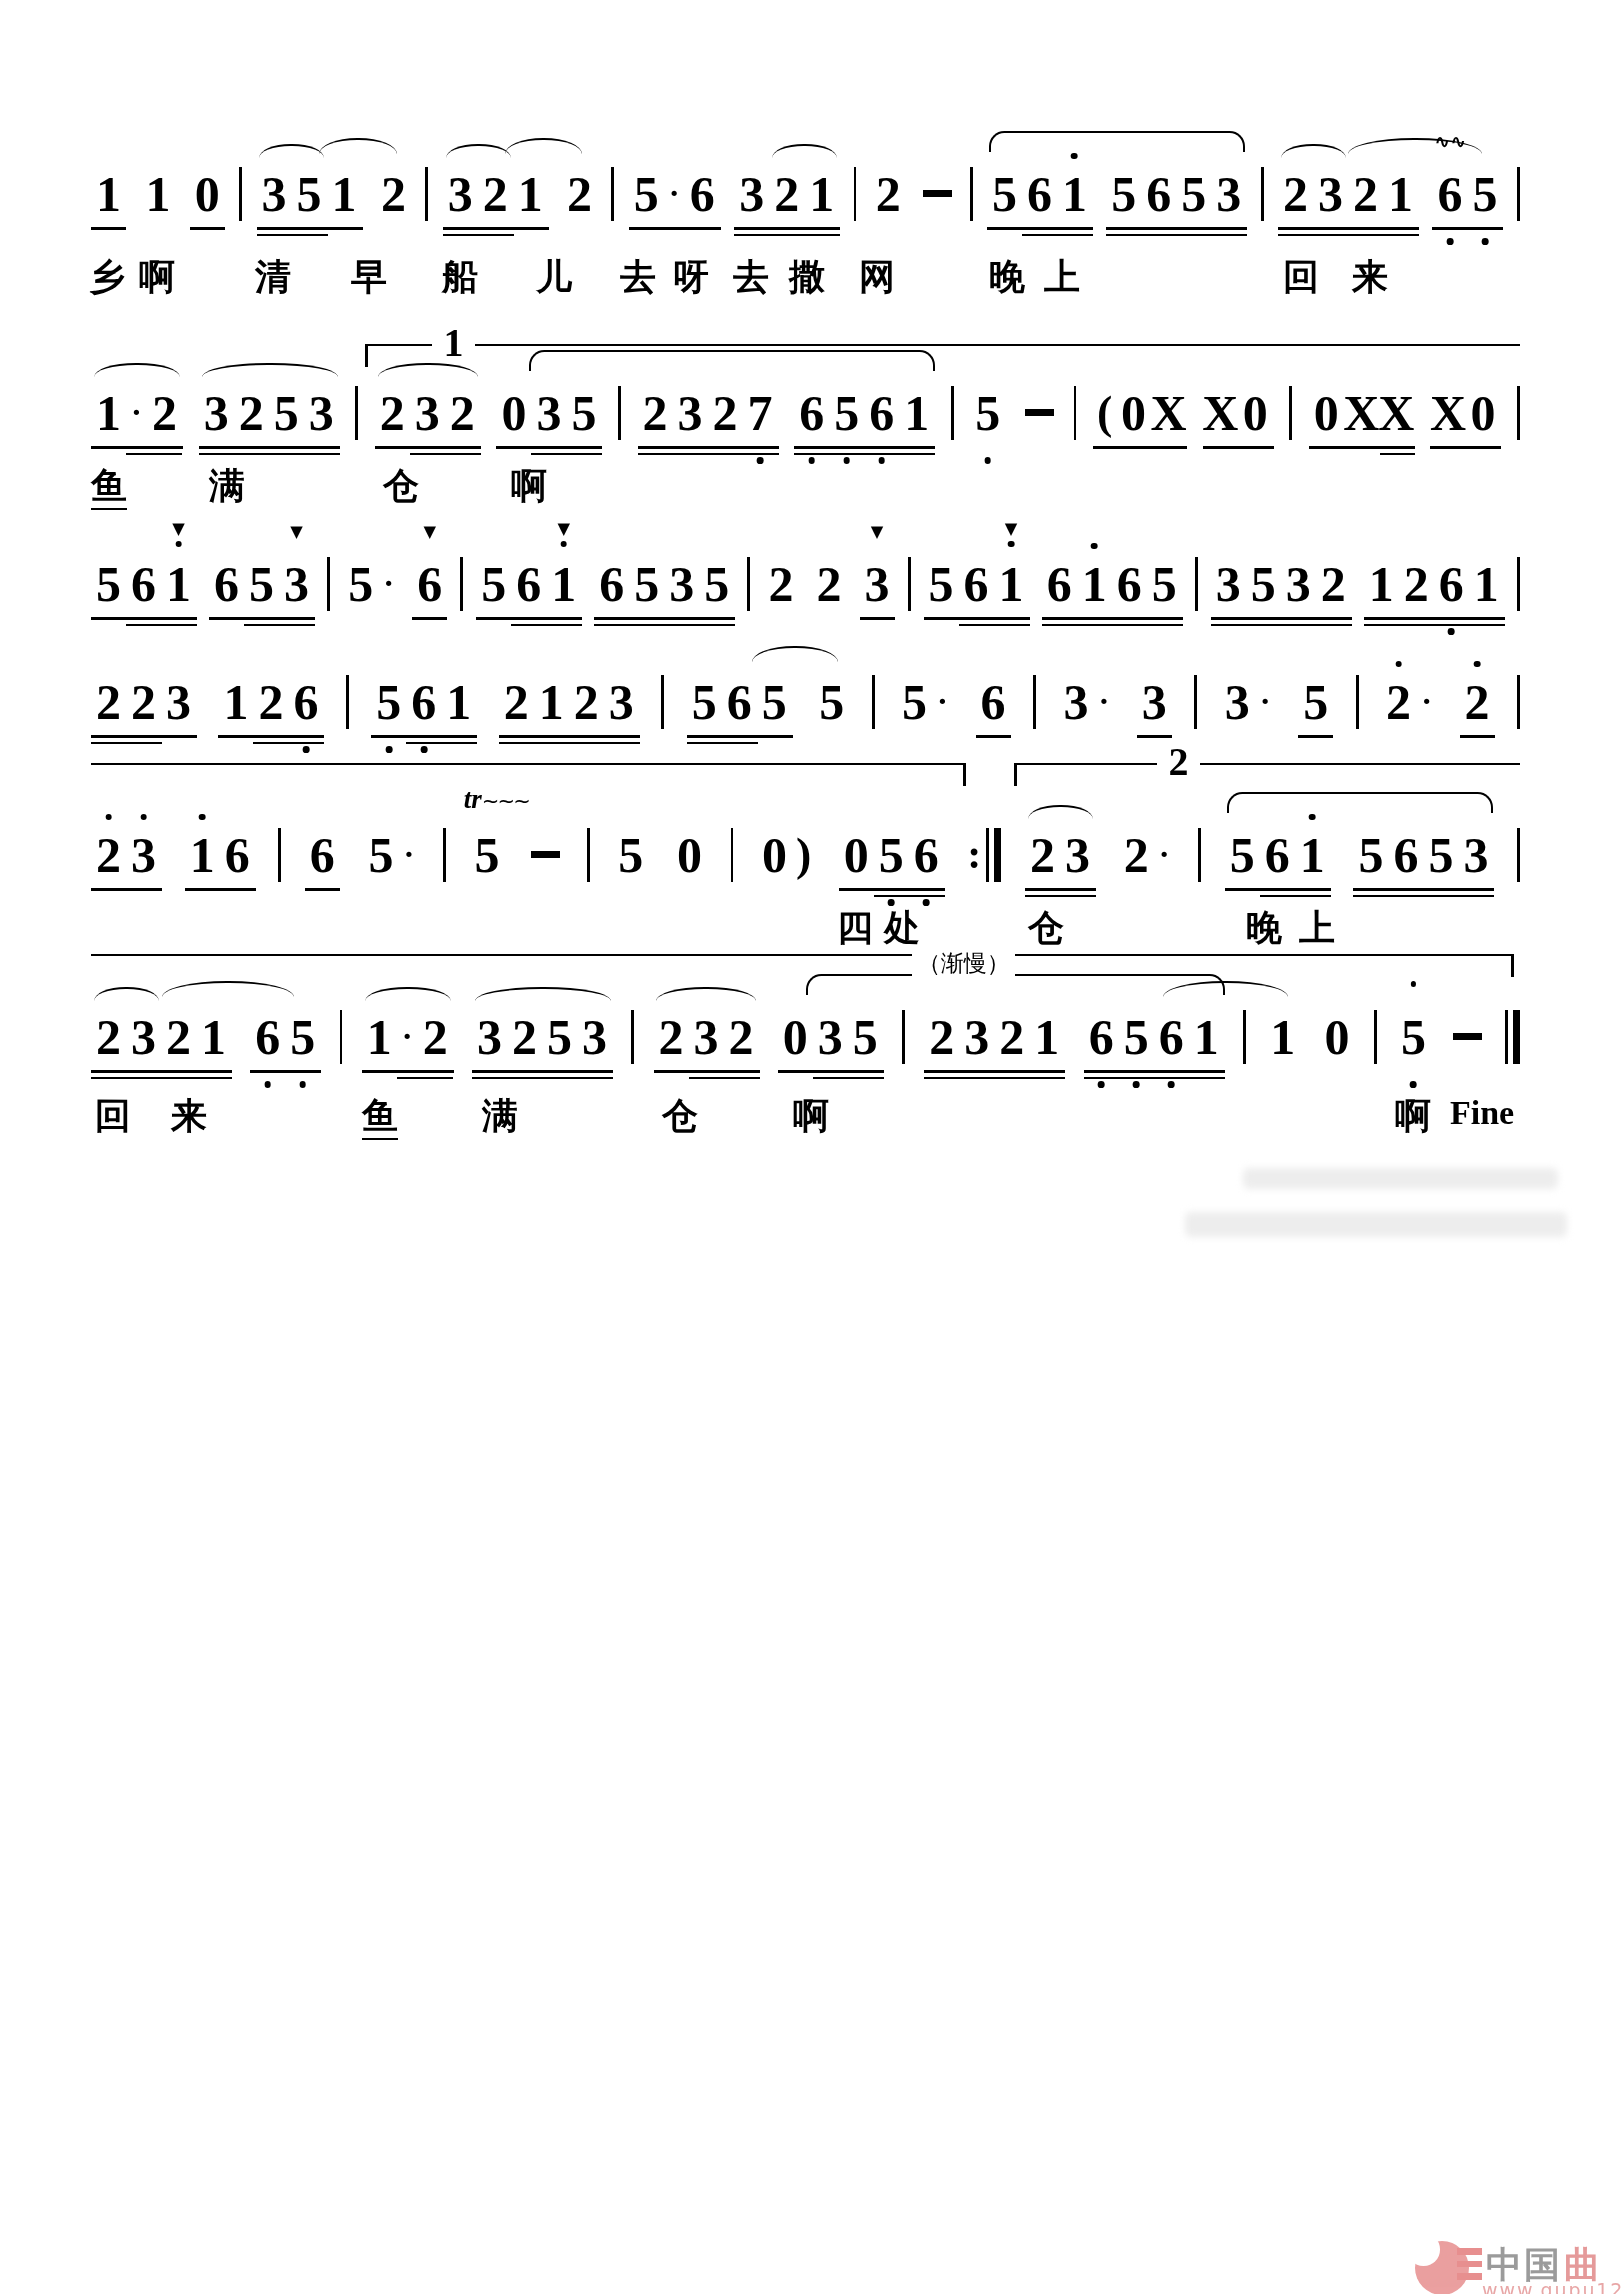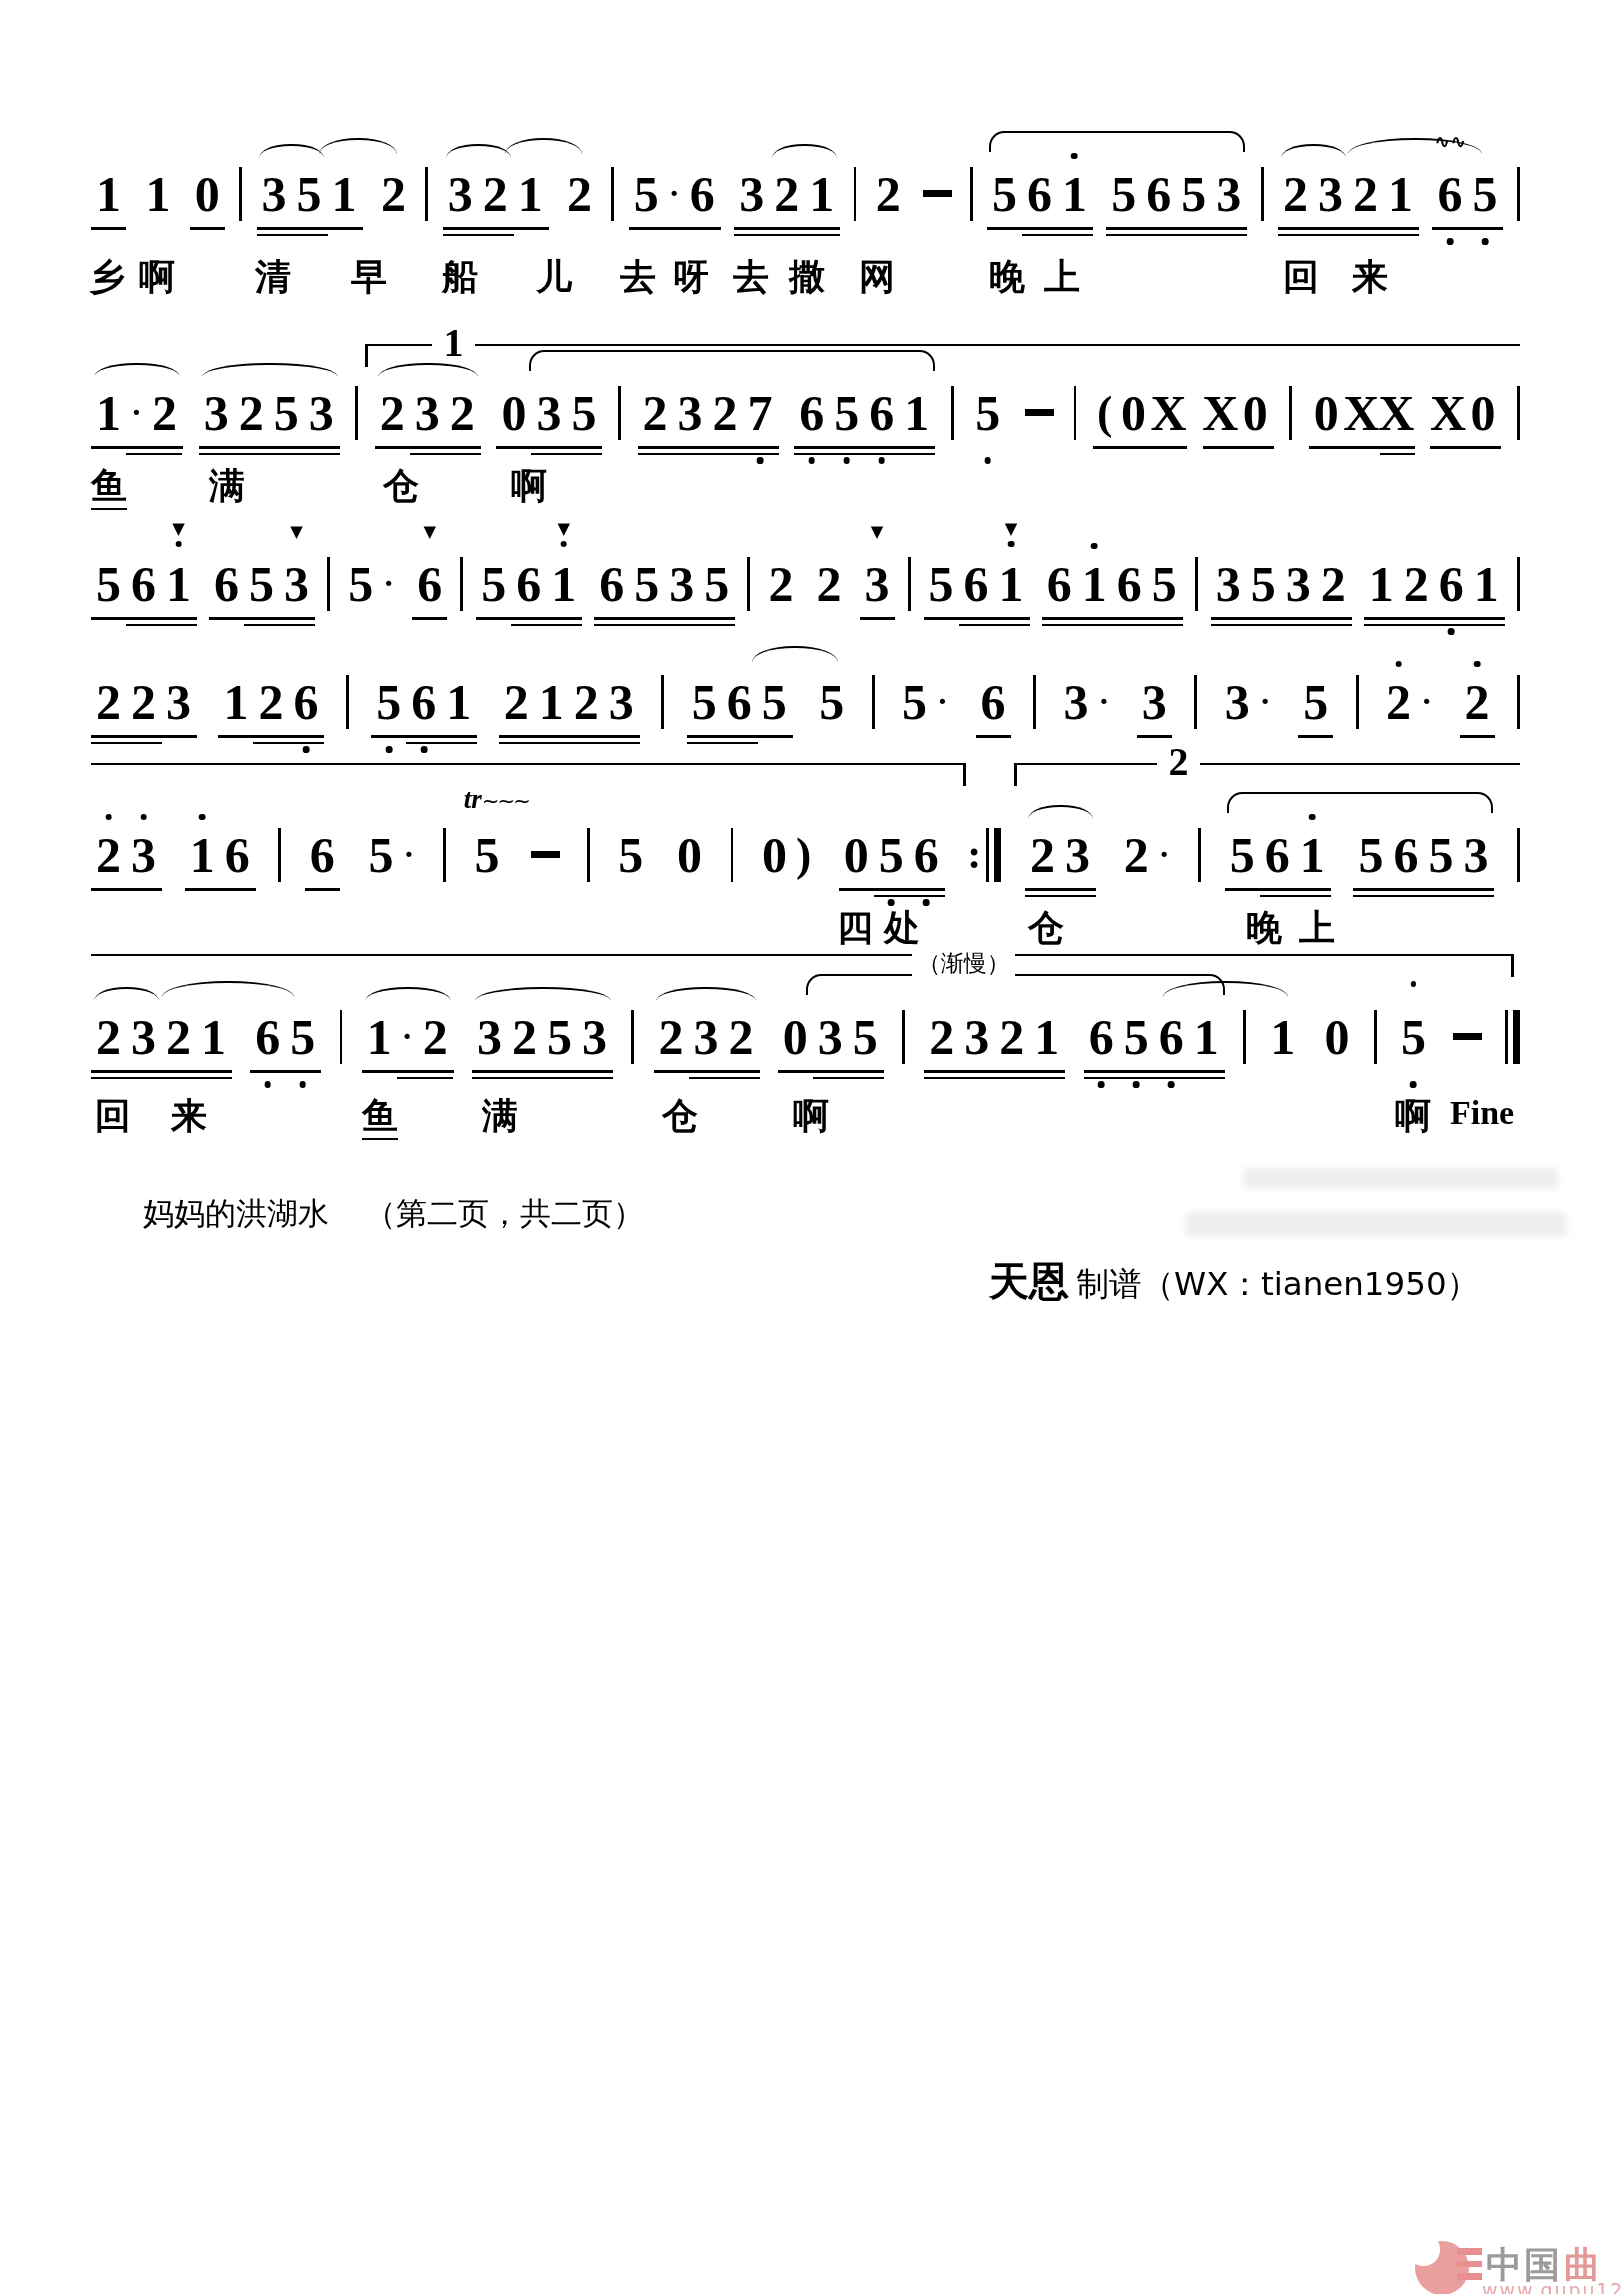--- a/index.html
+++ b/index.html
@@ -1055,27 +1055,21 @@
         <span class="lyr" style="left: 571px; top: 88px;">仓</span>
         <span class="lyr" style="left: 702px; top: 88px;">啊</span>
         <span class="lyr" style="left: 1304px; top: 88px;">啊</span>
         <span class="lyr fine" style="left: 1359px; top: 88px;">Fine</span>
       </div>
     </div>
 
   <div class="smudge" style="left:1243px;top:1168px;width:315px;height:21px;"></div>
   <div class="smudge" style="left:1185px;top:1212px;width:382px;height:25px;"></div>
 
-  <div id="footer-title">
-    <span>妈妈的洪湖水</span><span class="pg">（第二页，共二页）</span>
-  </div>
 
-  <div id="credit">
-    <span class="nm">天恩</span><span>制谱</span><span>（WX：tianen1950）</span>
-  </div>
 
   <div id="wm">
     <div class="circ"></div>
     <div class="bars">
         <i></i>
         <i></i>
         <i></i>
       </div>
     <span class="t1">中国</span>
     <span class="t2">曲谱网</span>

